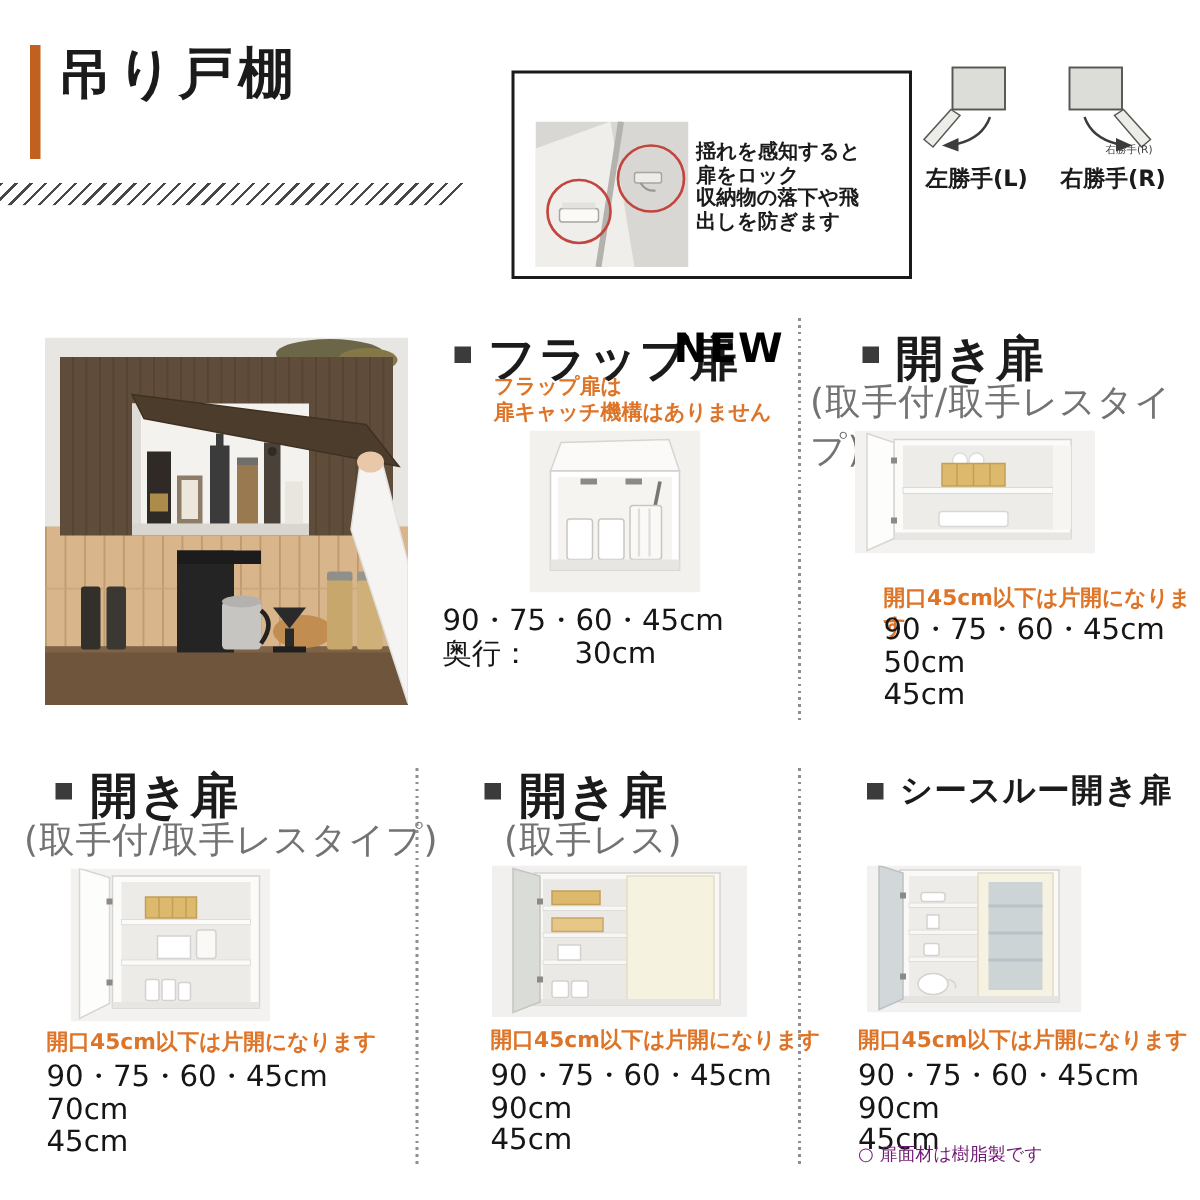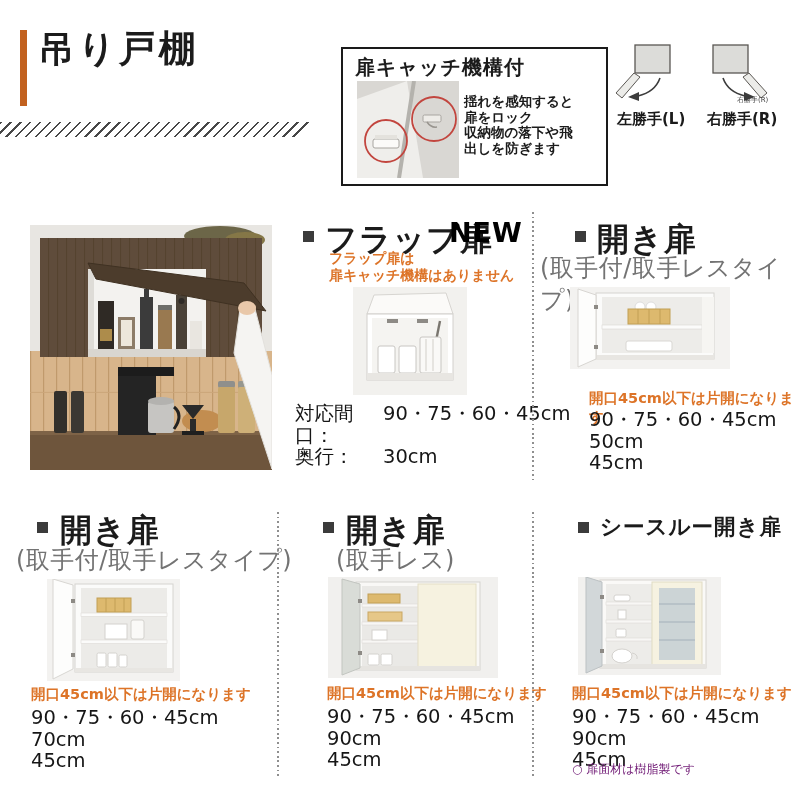--- a/index.html
+++ b/index.html
@@ -47,21 +47,20 @@
 </head>
 <body>
 
 <div class="page">
 
   <div class="abs accent-bar"></div>
   <div class="abs page-title">吊り戸棚</div>
   <div class="abs hatch"></div>
 
   <div class="abs catch-box"></div>
-  <div class="abs catch-title">扉キャッチ機構付</div>
   <svg class="abs catch-img illus" viewBox="0 0 102 97">
     <rect width="102" height="97" fill="#D9D7D3"></rect>
     <polygon points="0,18 50,0 66,97 0,97" fill="#EFEEEB"></polygon>
     <line x1="57" y1="0" x2="42" y2="97" stroke="#B4B2AD" stroke-width="4"></line>
     <rect x="16" y="58" width="26" height="9" rx="2" fill="#FBFAF8" stroke="#A8A5A0"></rect>
     <rect x="18" y="54" width="22" height="4" fill="#E4E2DD"></rect>
     <circle cx="29" cy="60" r="21" fill="none" stroke="#C2453E" stroke-width="1.8"></circle>
     <rect x="66" y="34" width="18" height="7" rx="1.5" fill="#EEECE8" stroke="#A8A5A0"></rect>
     <path d="M70,41 q4,6 10,5" stroke="#98948E" stroke-width="1.5" fill="none"></path>
     <circle cx="77" cy="38" r="22" fill="none" stroke="#C2453E" stroke-width="1.8"></circle>
@@ -159,21 +158,20 @@
     <line x1="87" y1="34" x2="79" y2="74" stroke="#7A766F" stroke-width="2.4"></line>
     <rect x="25" y="59" width="17" height="27" rx="2" fill="#FFF" stroke="#C8C6C2"></rect>
     <rect x="46" y="59" width="17" height="27" rx="2" fill="#FFF" stroke="#C8C6C2"></rect>
     <rect x="67" y="50" width="21" height="36" rx="2" fill="#FAF9F7" stroke="#C8C6C2"></rect>
     <line x1="73" y1="52" x2="73" y2="84" stroke="#DFDDD9" stroke-width="1.5"></line>
     <line x1="80" y1="52" x2="80" y2="84" stroke="#DFDDD9" stroke-width="1.5"></line>
     <rect x="14" y="86" width="86" height="7" fill="#E8E6E2"></rect>
   </svg>
   <div class="abs" style="left:295px;top:403px;">
     <div class="spec-row spec-line">
-      <span class="spec-label">対応間口：</span>
       <span>90・75・60・45cm</span>
     </div>
     <div class="spec-row spec-line">
       <span class="spec-label">奥行：</span>
       <span>30cm</span>
     </div>
   </div>
 
   <div class="abs bullet" style="left:575px;top:231px;"></div>
   <div class="abs sec-title" style="left:597px;top:218px;">開き扉</div>

